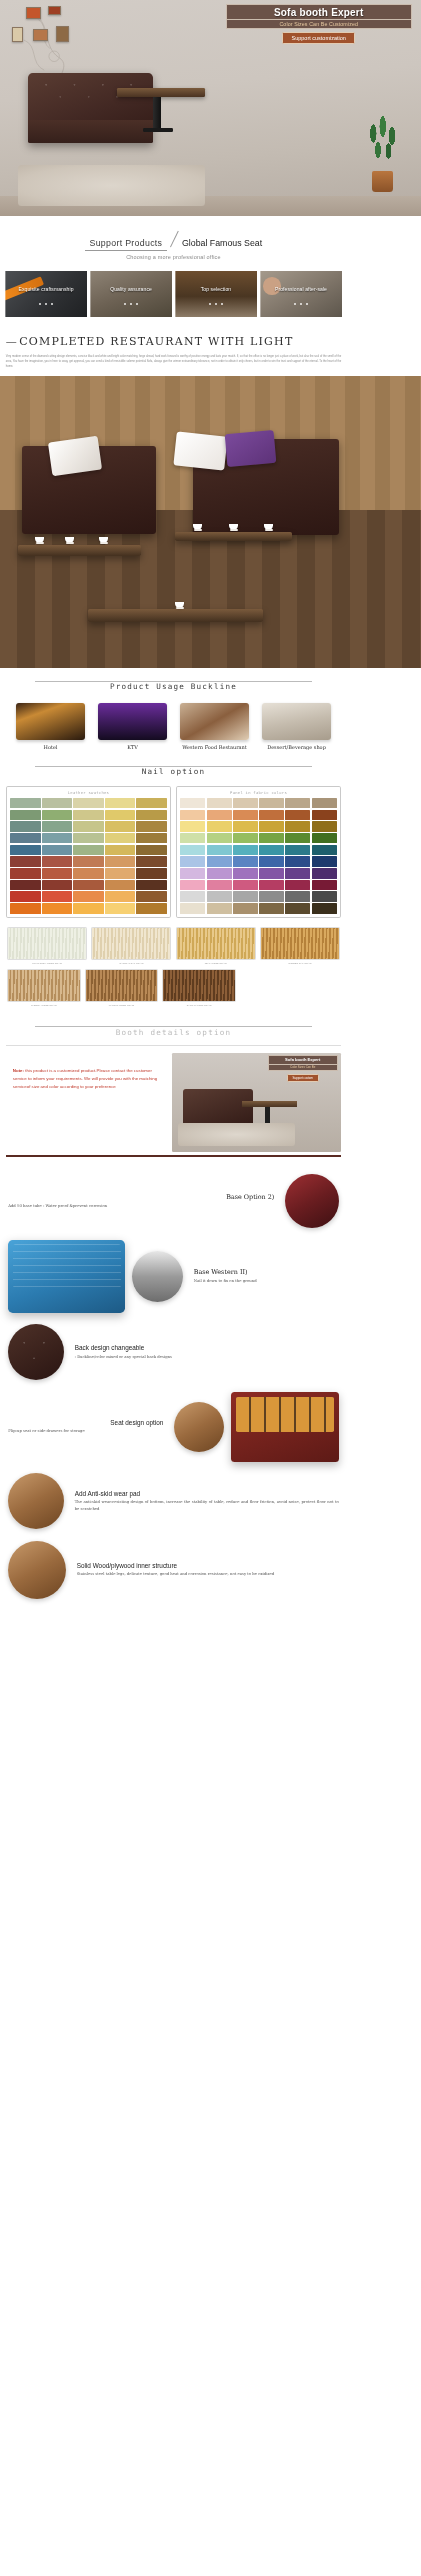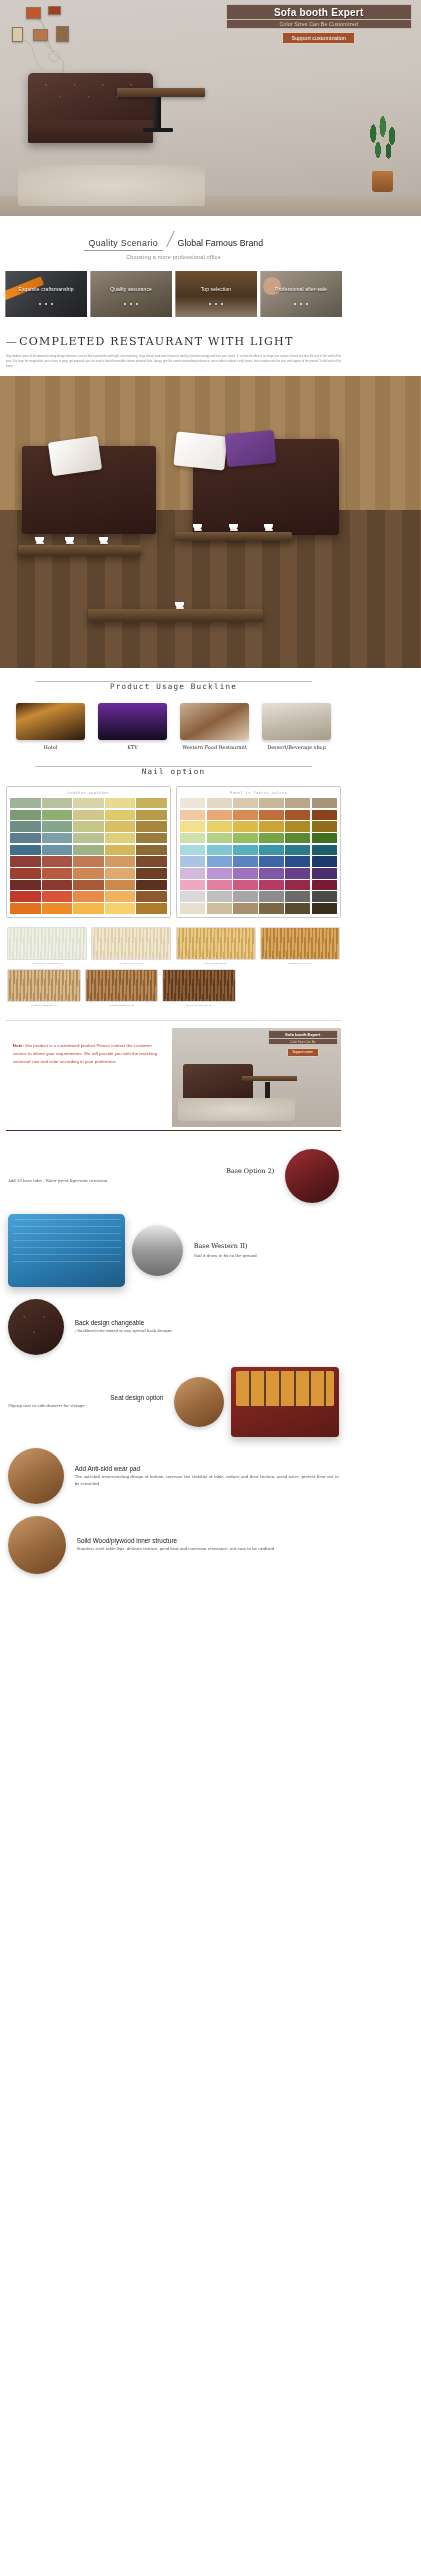--- a/index.html
+++ b/index.html
@@ -260,21 +260,21 @@
       <div class="table-foot"></div>
     </div>
     <div class="plant">
       <div class="leaves"></div>
       <div class="pot"></div>
     </div>
   </section>
 
   <section class="brand-block">
     <div class="brand-line">
-      <span class="bl-left">Quality Scenario</span><span class="bl-slash"></span><span class="bl-right">Global Famous Brand</span>
+      <span class="bl-left">Support Products</span><span class="bl-slash"></span><span class="bl-right">Global Famous Seat</span>
     </div>
     <div class="brand-sub">Choosing a more professional office</div>
   </section>
 
   <section class="tiles">
     <div class="tile">
       <div class="tile-img t1"></div>
       <div class="tile-bars"></div>
       <div class="tile-label">Exquisite craftsmanship</div>
       <div class="tile-dots"><i></i><i></i><i></i></div>
@@ -504,20 +504,23 @@
           <div class="wood-cap">WALNUT WOOD GRAIN</div>
         </div>
         <div class="wood">
           <div class="wood-img" style="background: repeating-linear-gradient(92deg, rgb(141, 95, 56) 0px, rgb(141, 95, 56) 1.8px, rgb(95, 60, 31) 1.8px, rgb(95, 60, 31) 3.5px);"></div>
           <div class="wood-cap">DARK WALNUT GRAIN</div>
         </div>
       </div>
   </section>
 
   <section>
+    <div class="sec-title">
+      <span style="color:#bbb">Booth details option</span>
+    </div>
     <div class="detail-box">
       <div class="note">
         <b>Note:</b>
         <span>this product is a customized product.Please contact the customer service to inform your requirements. We will provide you with the matching serviceof size and color according to your preference</span>
       </div>
       <div class="detail-img">
         <div style="position:absolute;right:3.5px;top:2.3px;width:70px;text-align:center">
           <div style="background:#6b5248;border:0.6px solid #cbbcae;color:#fff;font-size:4.1px;font-weight:bold;padding:1.2px 0">Sofa booth Expert</div>
           <div style="background:#6b5248;border:0.6px solid #cbbcae;border-top:none;color:#e7c9a0;font-size:2.9px;padding:0.6px 0">Color Sizes Can Be</div>
           <div style="display:inline-block;margin-top:1.8px;background:#a0522d;border:0.6px solid #e2cbb2;color:#fff;font-size:2.9px;padding:1.2px 4.7px;border-radius:1.2px">Support custom</div>

